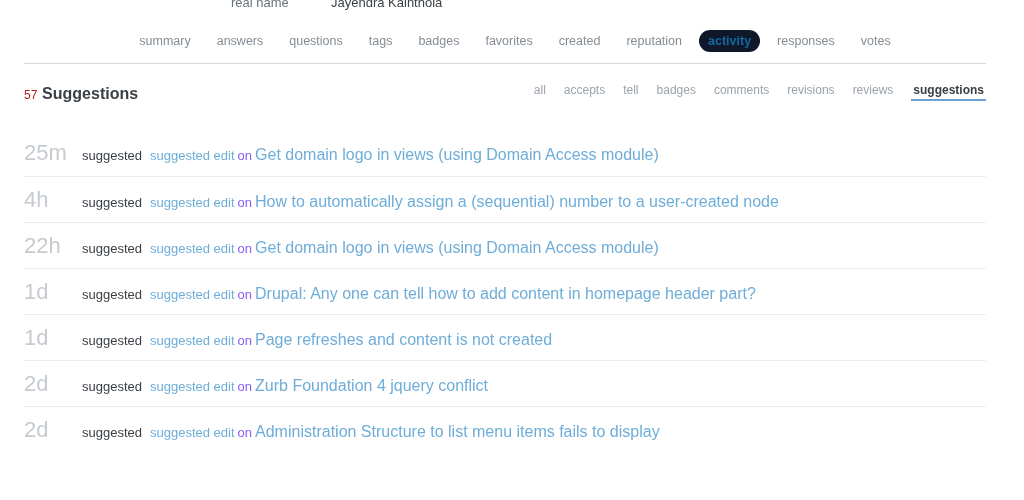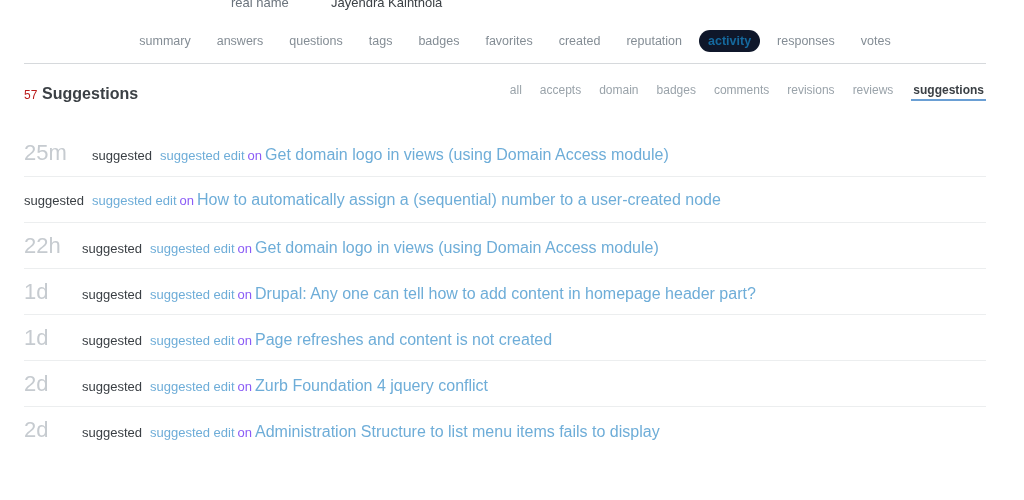--- a/index.html
+++ b/index.html
@@ -148,21 +148,20 @@
   }
   .row {
     display: flex;
     align-items: baseline;
     height: 46px;
     border-top: 1px solid #eceeef;
     box-sizing: border-box;
   }
   .row:first-child {
     border-top: none;
-    gap: 10px;
   }
   .row .time {
     width: 58px;
     flex: none;
     font-size: 22px;
     color: #c6cbd0;
     line-height: 46px;
     white-space: nowrap;
   }
   .row .body {
@@ -223,35 +222,36 @@
   <div class="nav-rule"></div>
 
   <div class="section-head">
     <div class="head-title">
       <span class="count">57</span>
       <span class="word">Suggestions</span>
     </div>
     <div class="sub-tabs" id="sub-tabs">
         <a class="sub-tab">all</a>
         <a class="sub-tab">accepts</a>
-        <a class="sub-tab">domain</a>
+        <a class="sub-tab">tell</a>
         <a class="sub-tab">badges</a>
         <a class="sub-tab">comments</a>
         <a class="sub-tab">revisions</a>
         <a class="sub-tab">reviews</a>
         <a class="sub-tab selected">suggestions</a>
       </div>
   </div>
 
   <div class="list" id="activity-list">
       <div class="row">
         <div class="time">25m</div>
         <div class="body"><span class="verb">suggested</span><a class="edit-link">suggested edit</a><span class="on">on</span><a class="post-link">Get domain logo in views (using Domain Access module)</a></div>
       </div>
       <div class="row">
+        <div class="time">4h</div>
         <div class="body"><span class="verb">suggested</span><a class="edit-link">suggested edit</a><span class="on">on</span><a class="post-link">How to automatically assign a (sequential) number to a user-created node</a></div>
       </div>
       <div class="row">
         <div class="time">22h</div>
         <div class="body"><span class="verb">suggested</span><a class="edit-link">suggested edit</a><span class="on">on</span><a class="post-link">Get domain logo in views (using Domain Access module)</a></div>
       </div>
       <div class="row">
         <div class="time">1d</div>
         <div class="body"><span class="verb">suggested</span><a class="edit-link">suggested edit</a><span class="on">on</span><a class="post-link">Drupal: Any one can tell how to add content in homepage header part?</a></div>
       </div>

